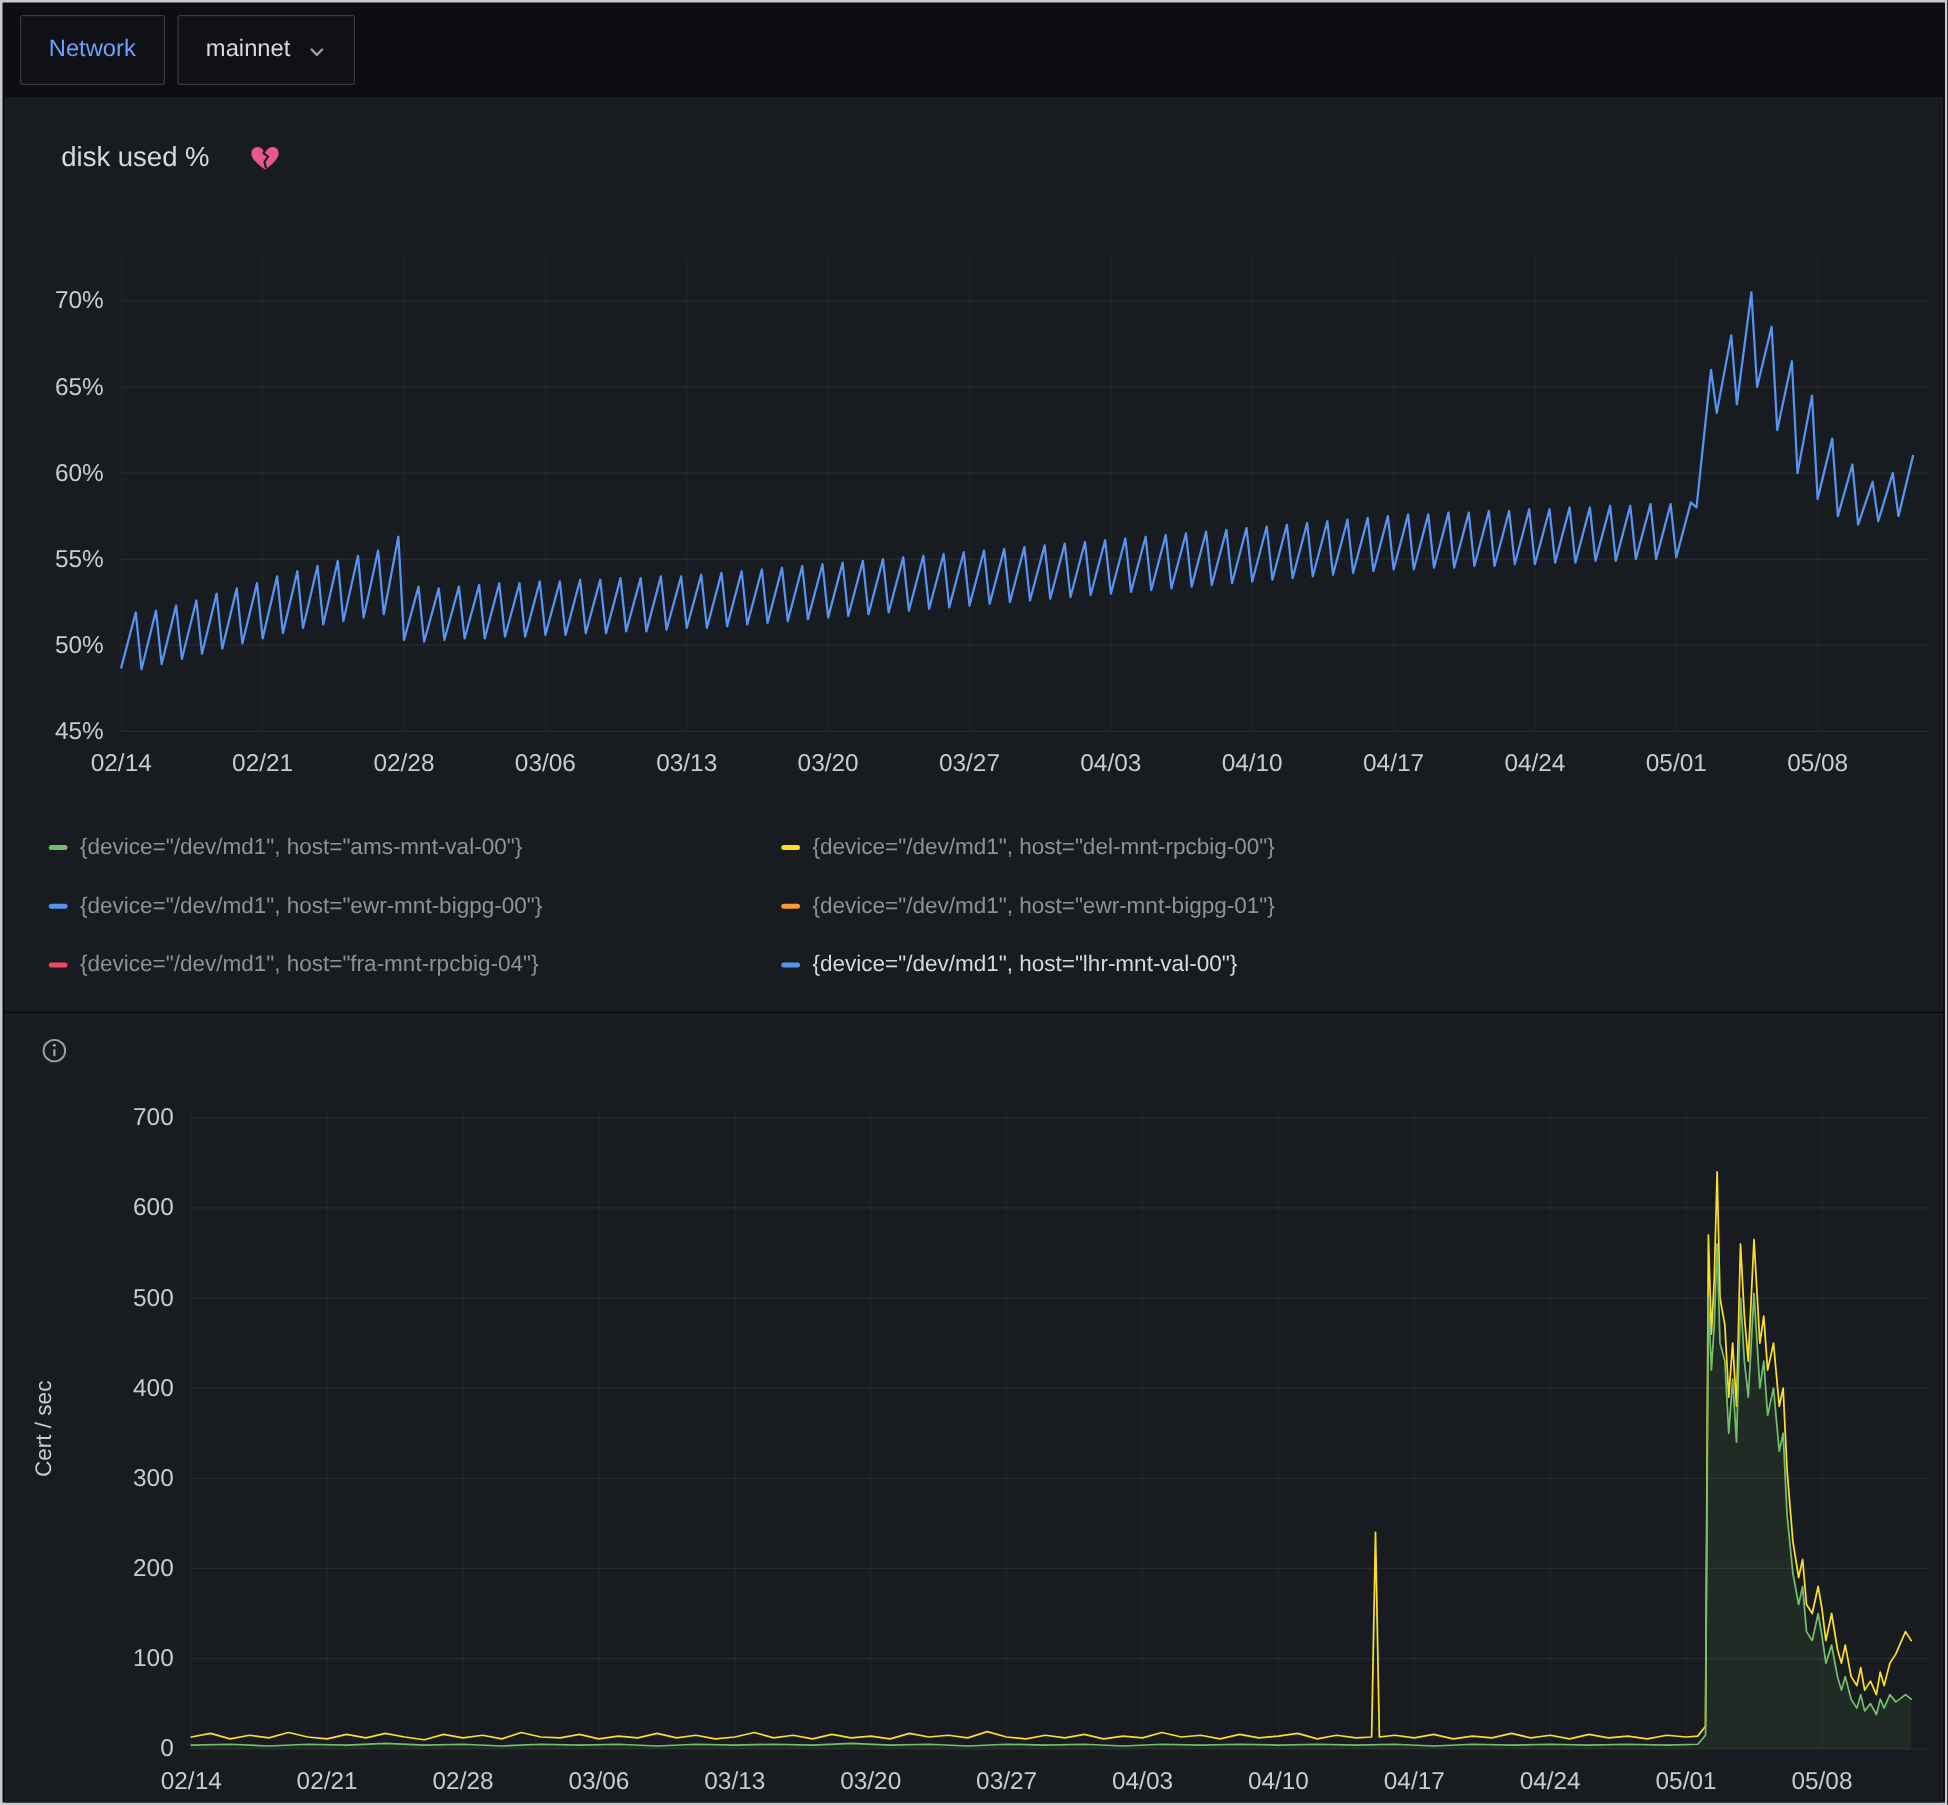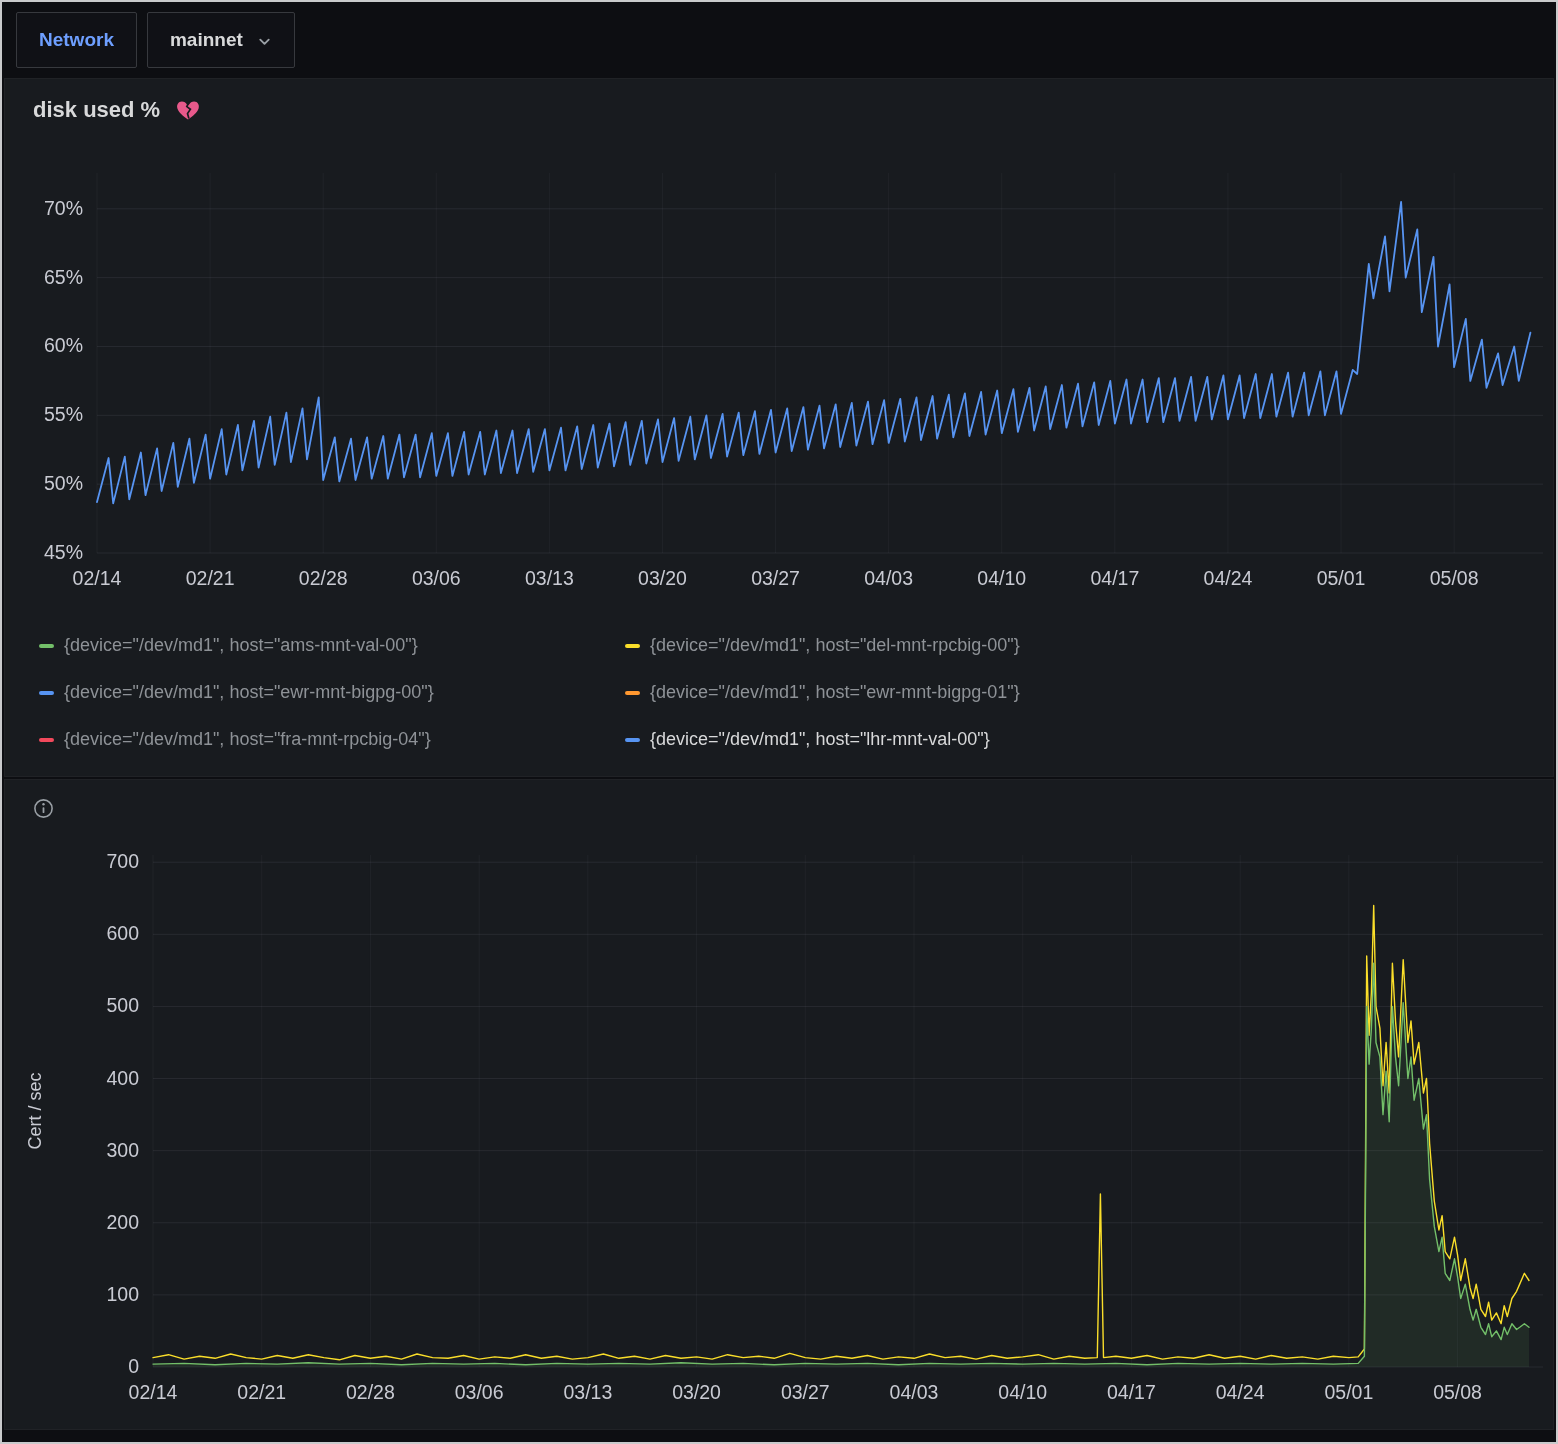--- a/index.html
+++ b/index.html
@@ -5,28 +5,28 @@
   html,body{margin:0;padding:0;background:#0a0b0e;}
   .page{
     width:1558px;height:1444px;box-sizing:border-box;
     border:2px solid #c9cacc;background:#0d0e12;
     font-family:"Liberation Sans", sans-serif;
     overflow:hidden;position:relative;
   }
   
   .topbar{height:76px;display:flex;align-items:center;padding:0 14px;gap:10px;}
   .var-box{height:56px;display:flex;align-items:center;padding:0 22px;
-    border:1px solid #37393e;border-radius:2px;background:#101116;box-sizing:border-box;cursor:pointer;font-weight:bold;}
+    border:1px solid #37393e;border-radius:2px;background:#101116;box-sizing:border-box;cursor:pointer;}
   .var-label{color:#6e9fff;font-size:19px;}
   .var-value{color:#d8d9da;font-size:19px;gap:14px;}
   .chev{display:flex;align-items:center;margin-top:3px;}
   
   .panel{margin:0 2px 2px 2px;background:#181b1f;border:1px solid #202226;box-sizing:border-box;}
   .panel-header{display:flex;align-items:center;gap:16px;padding:18px 28px 4px 28px;}
-  .panel-title{font-size:22px;color:#d8d9da;font-weight:700;margin:0;cursor:pointer;}
+  .panel-title{font-size:22px;color:#d8d9da;font-weight:400;margin:16px;cursor:pointer;}
   .panel-title.dim{color:#c7c9ce;}
   .icon{display:flex;align-items:center;}
   svg.chart{display:block;margin-top:6px;}
   
   .legend{display:flex;flex-wrap:wrap;column-gap:26px;row-gap:26px;padding:16px 34px 26px 34px;}
   .legend-item{display:flex;align-items:center;gap:10px;font-size:18px;color:#8e9297;
     width:560px;cursor:pointer;white-space:nowrap;}
   .legend-item.active{color:#d8d9da;}
   .swatch{width:15px;height:4px;border-radius:2px;flex:0 0 auto;}
 </style>

